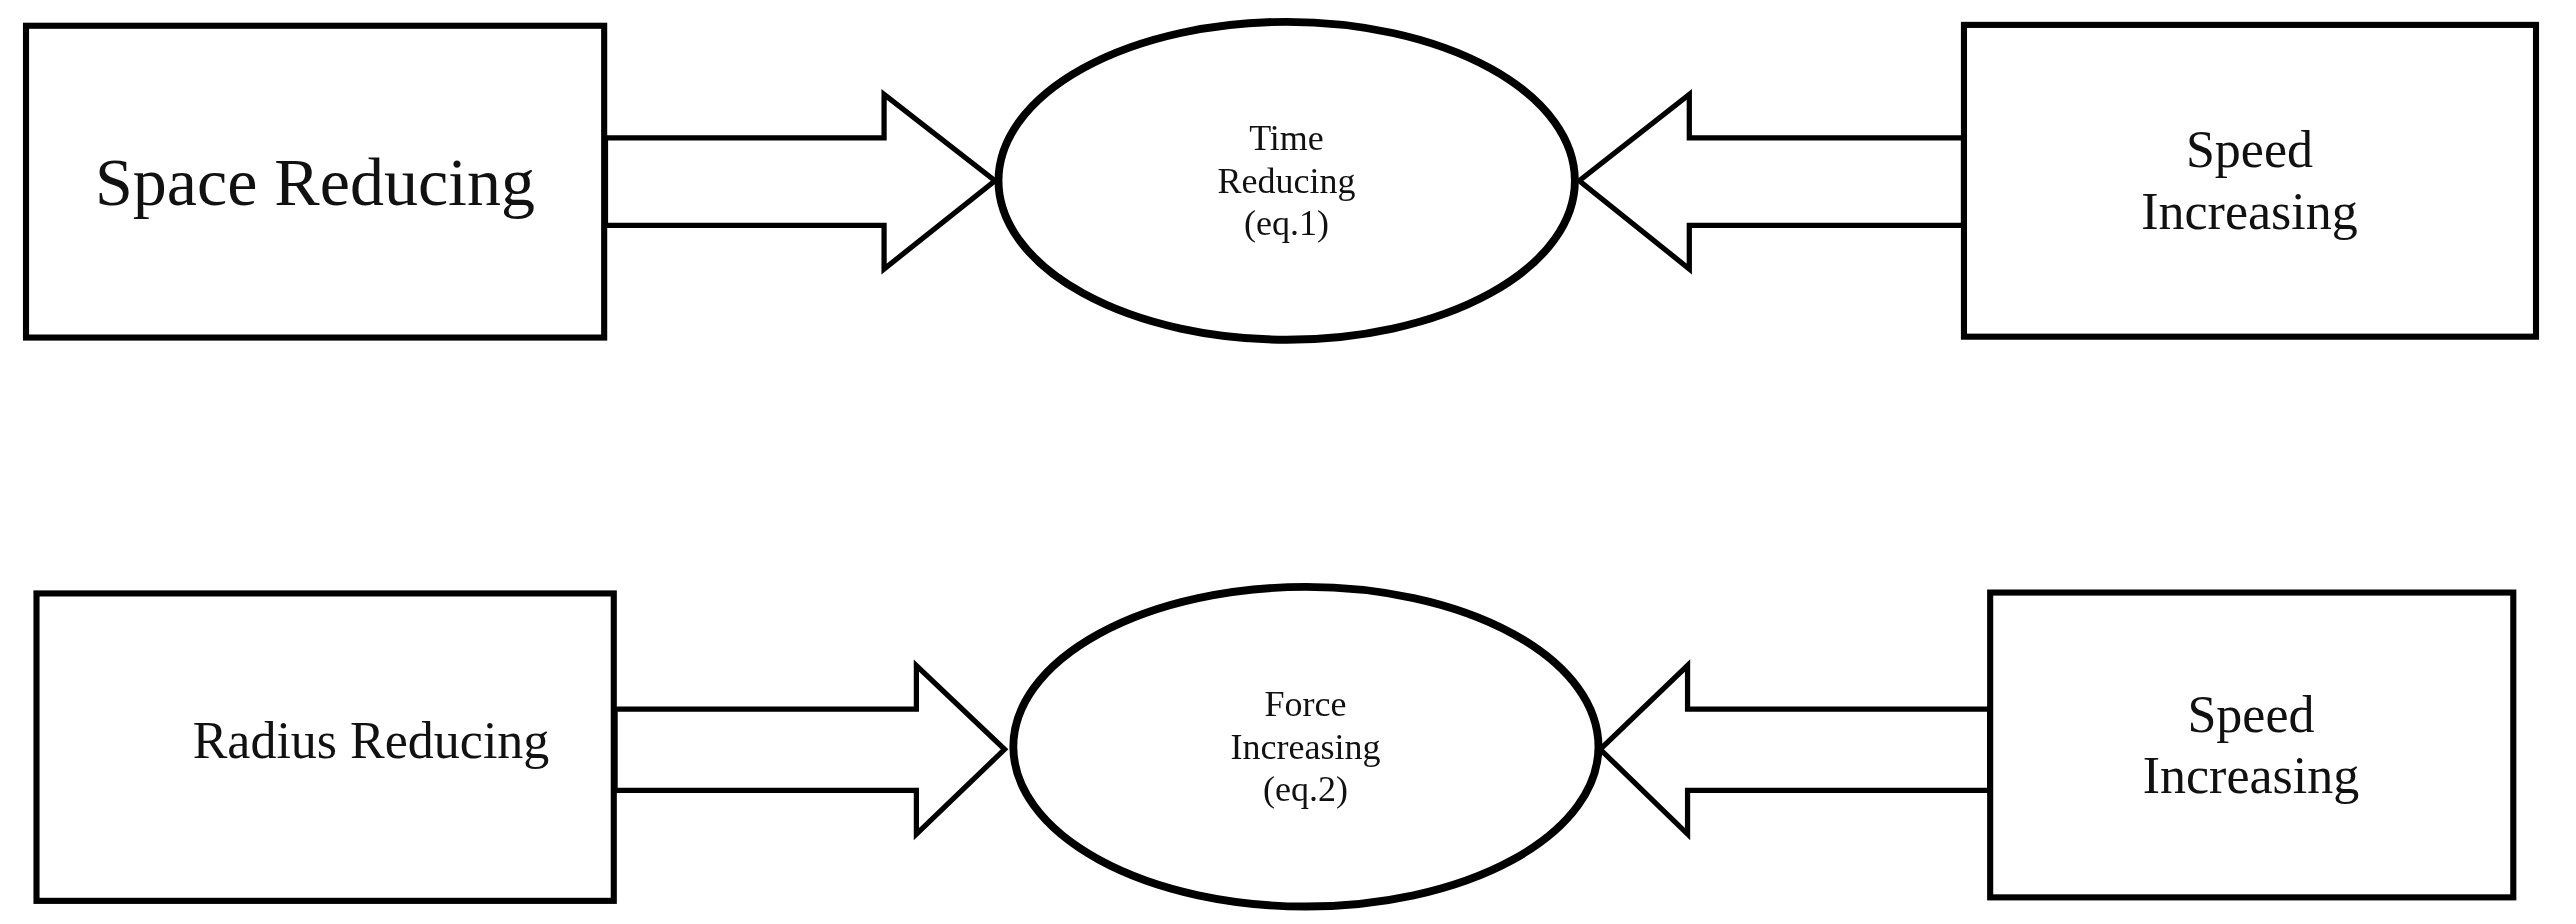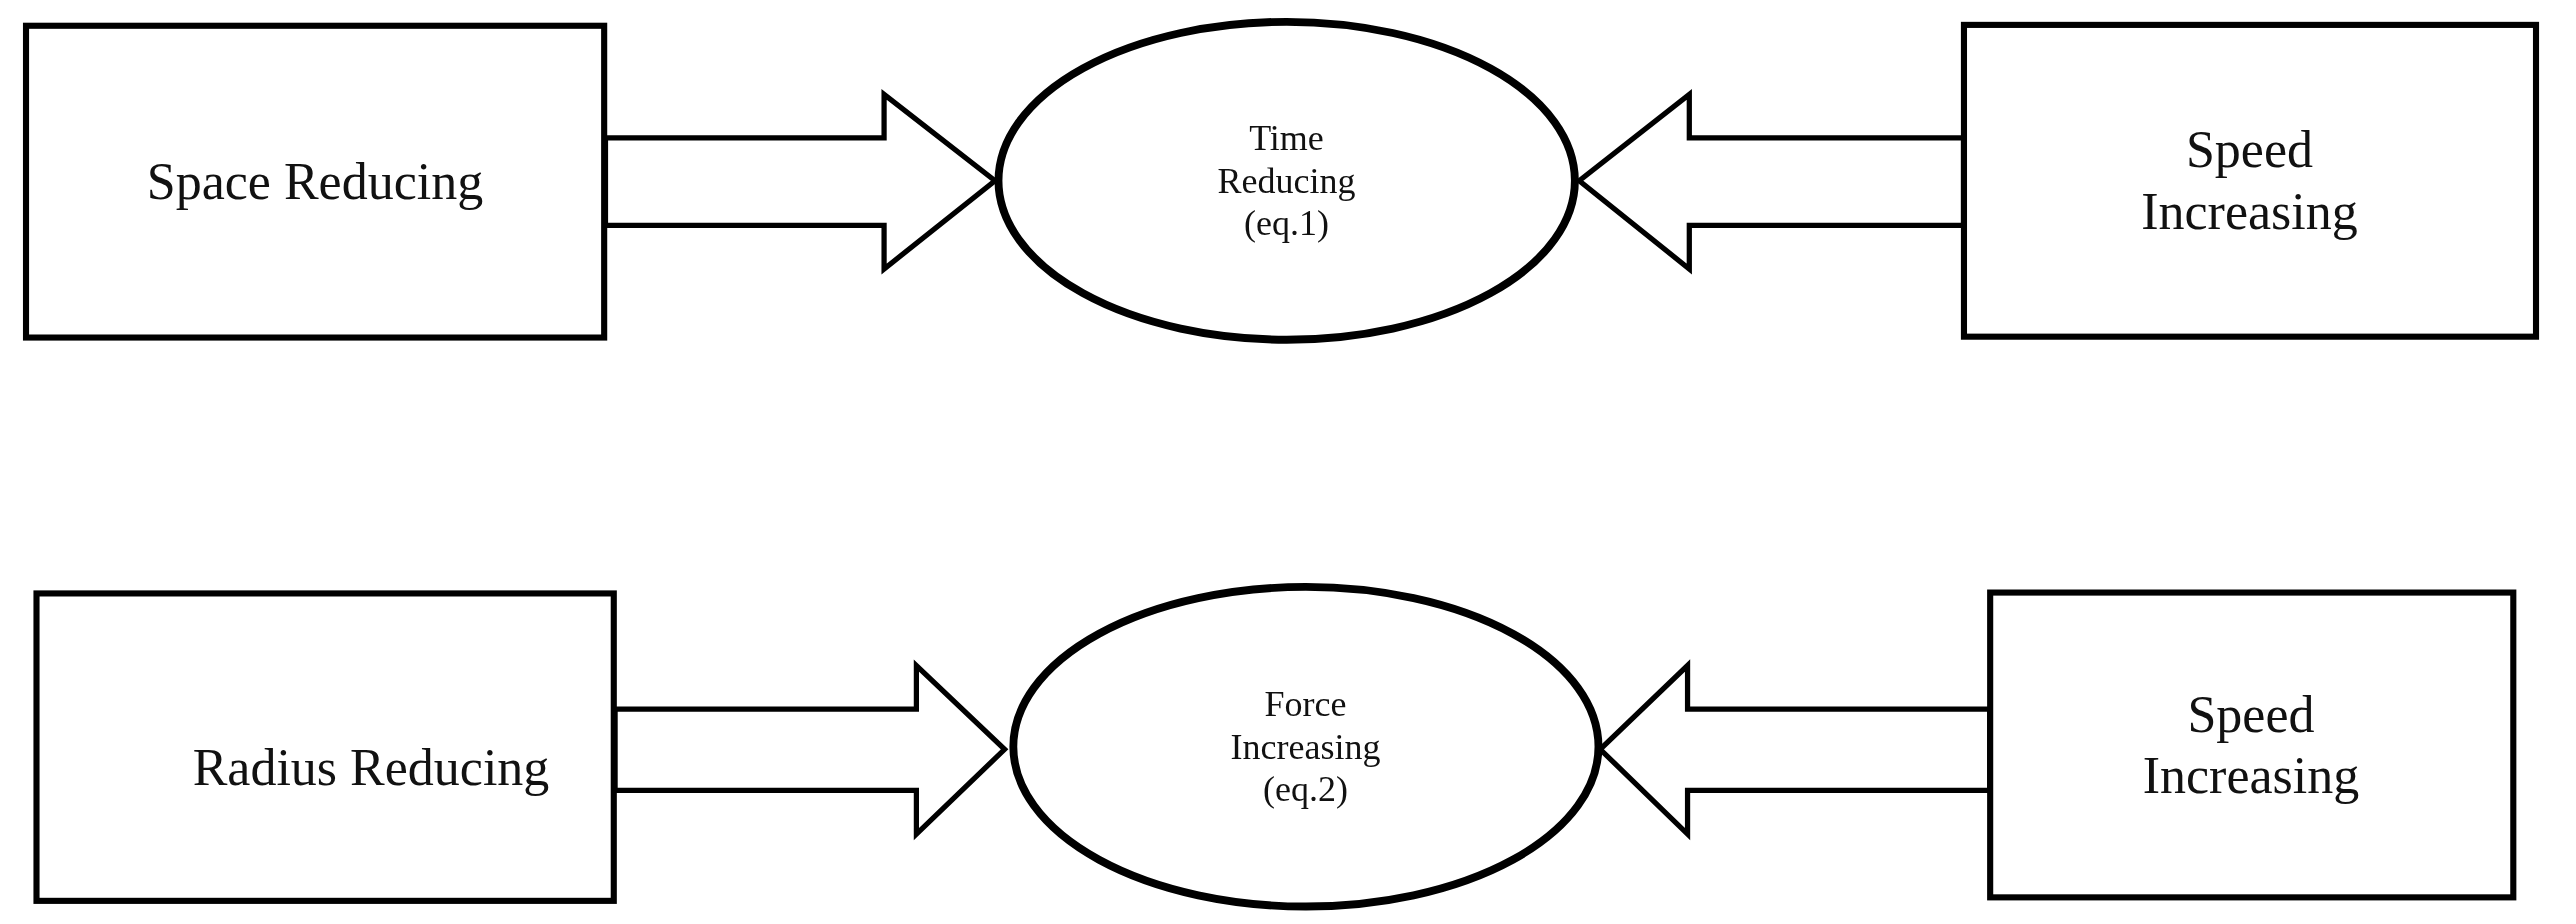--- a/index.html
+++ b/index.html
@@ -32,34 +32,34 @@
     color: #111111;
     line-height: 1.18;
     white-space: pre;
     pointer-events: none;
   }
   .node-label span { display: block; }
 
   
   #lbl-space-reducing {
     left: 23px; top: 23px; width: 584px; height: 318px;
-    font-size: 52px;
+    font-size: 68px;
   }
   #lbl-time-reducing {
     left: 998px; top: 22px; width: 577px; height: 318px;
     font-size: 36px;
   }
   #lbl-speed-increasing-top {
     left: 1961px; top: 22px; width: 577px; height: 317px;
     font-size: 52px;
   }
 
   
   #lbl-radius-reducing {
-    left: 33px; top: 611px; width: 676px; height: 314px;
+    left: 33px; top: 584px; width: 676px; height: 314px;
     font-size: 52px;
   }
   #lbl-force-increasing {
     left: 1013px; top: 587px; width: 585px; height: 320px;
     font-size: 36px;
   }
   #lbl-speed-increasing-bottom {
     left: 1987px; top: 590px; width: 528px; height: 310px;
     font-size: 52px;
   }

